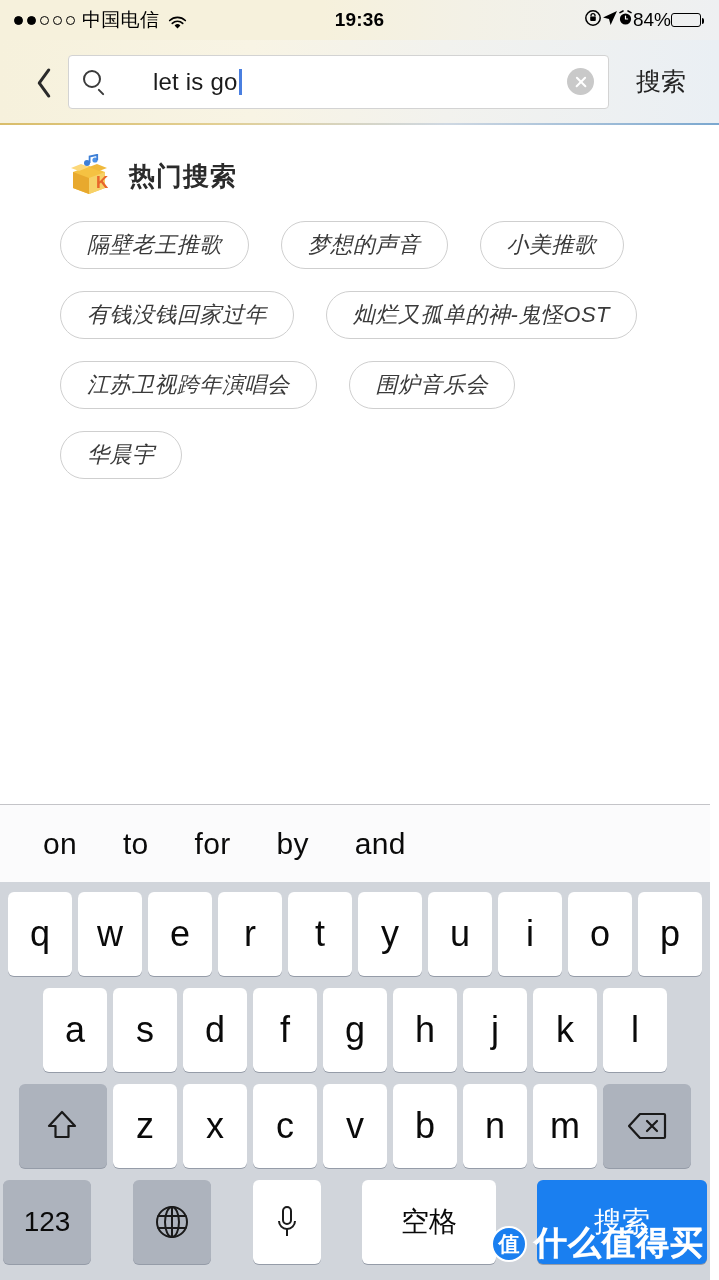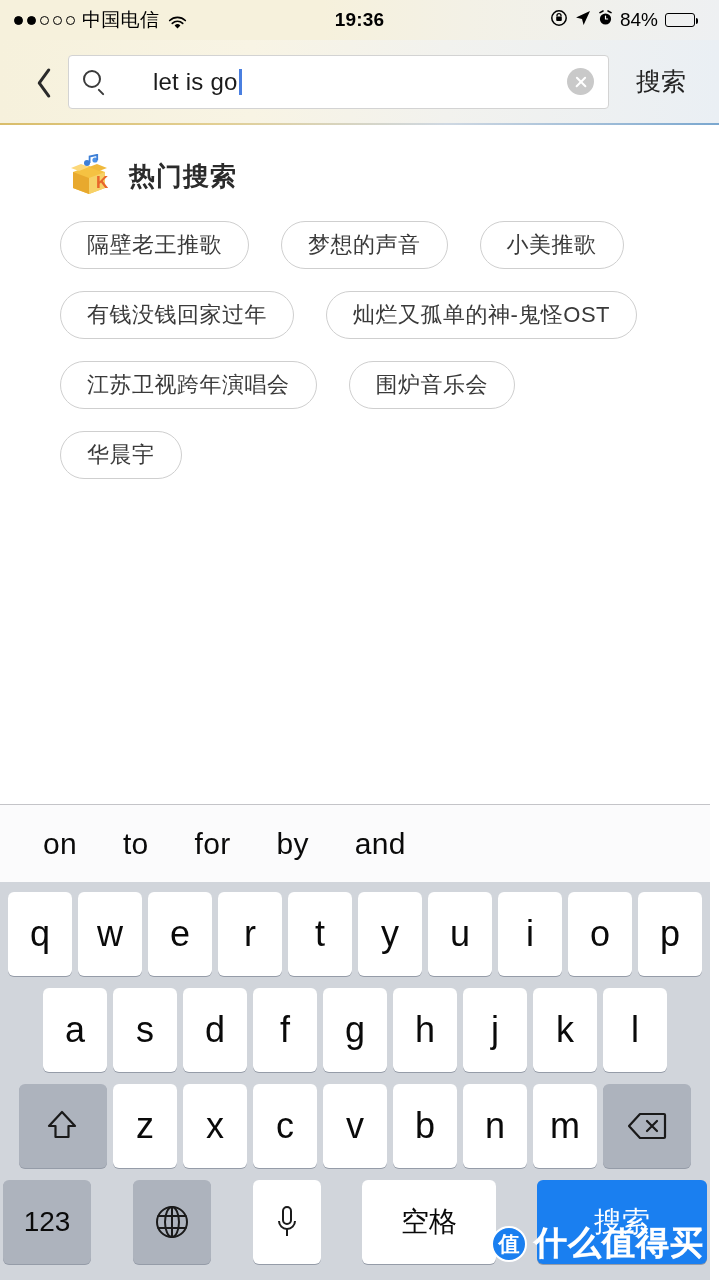--- a/index.html
+++ b/index.html
@@ -16,21 +16,21 @@
     background:linear-gradient(to right,#f6f1dc 0%,#f6f1dc 45%,#f3f1e6 65%,#eef0f2 100%);
     display:flex; align-items:center; font-size:19px; color:#000;
   }
   .sb-left{ position:absolute; left:14px; display:flex; align-items:center; gap:7px; }
   .dots{ display:flex; align-items:center; gap:4px; }
   .dot{ width:9px; height:9px; border-radius:50%; border:1.4px solid #000; }
   .dot.filled{ background:#000; }
   .carrier{ font-size:19px; letter-spacing:.3px; }
   .wifi{ width:19px; height:14px; position:relative; margin-left:2px;}
   .sb-center{ position:absolute; left:0; right:0; text-align:center; font-size:19px; font-weight:600; letter-spacing:.2px;}
-  .sb-right{ position:absolute; right:24px; display:flex; align-items:center; gap:7px; }
+  .sb-right{ position:absolute; right:18px; display:flex; align-items:center; }
   .batt-pct{ font-size:19px; }
   .battery{ width:30px; height:14px; border:1.6px solid #000; border-radius:3px; position:relative; padding:1.5px;}
   .battery .fill{ height:100%; background:#000; border-radius:1px;}
   .battery:after{ content:""; position:absolute; right:-4px; top:4px; width:2.5px; height:6px; background:#000; border-radius:0 2px 2px 0;}
   .lockicon, .navicon, .alarmicon{ display:inline-block; }
 
   
   .navbar{
     position:relative; height:85px; width:100%;
     background:linear-gradient(to right,#f6f1dc 0%,#f8f4e4 35%,#f2f2ee 62%,#eaeff4 100%);
@@ -58,21 +58,21 @@
   .clearbtn .x:before,.clearbtn .x:after{ content:""; position:absolute; top:6px; left:0; width:14px; height:2.4px; background:#fff; border-radius:2px;}
   .clearbtn .x:before{ transform:rotate(45deg);} .clearbtn .x:after{ transform:rotate(-45deg);}
   .searchbtn{ width:92px; text-align:center; font-size:25px; color:#222; cursor:pointer; flex:none;}
 
   
   .body{ position:relative; height:660px; background:#fff; padding:22px 0 0 0;}
   .hot-head{ display:flex; align-items:center; padding-left:65px; height:58px;}
   .kugou-icon{ width:48px; height:44px; position:relative; margin-right:16px; flex:none;}
   .hot-title{ font-size:26px; color:#2b2b2b; font-weight:600; letter-spacing:1px;}
 
-  .tagwrap{ padding:16px 75px 0 60px; }
+  .tagwrap{ padding:16px 75px 0 60px;font-style:italic; }
   .tagrow{ display:flex; gap:32px; margin-bottom:22px; }
   .tag{
     height:48px; border:1.2px solid #cfcfcf; border-radius:24px;
     display:inline-flex; align-items:center; justify-content:center;
     padding:0 26px; font-size:22px; color:#3a3a3a; background:#fff; cursor:pointer;
     white-space:nowrap; letter-spacing:.5px;
   }
 
   
   .kb{ position:absolute; left:0; bottom:0; width:710px; }

